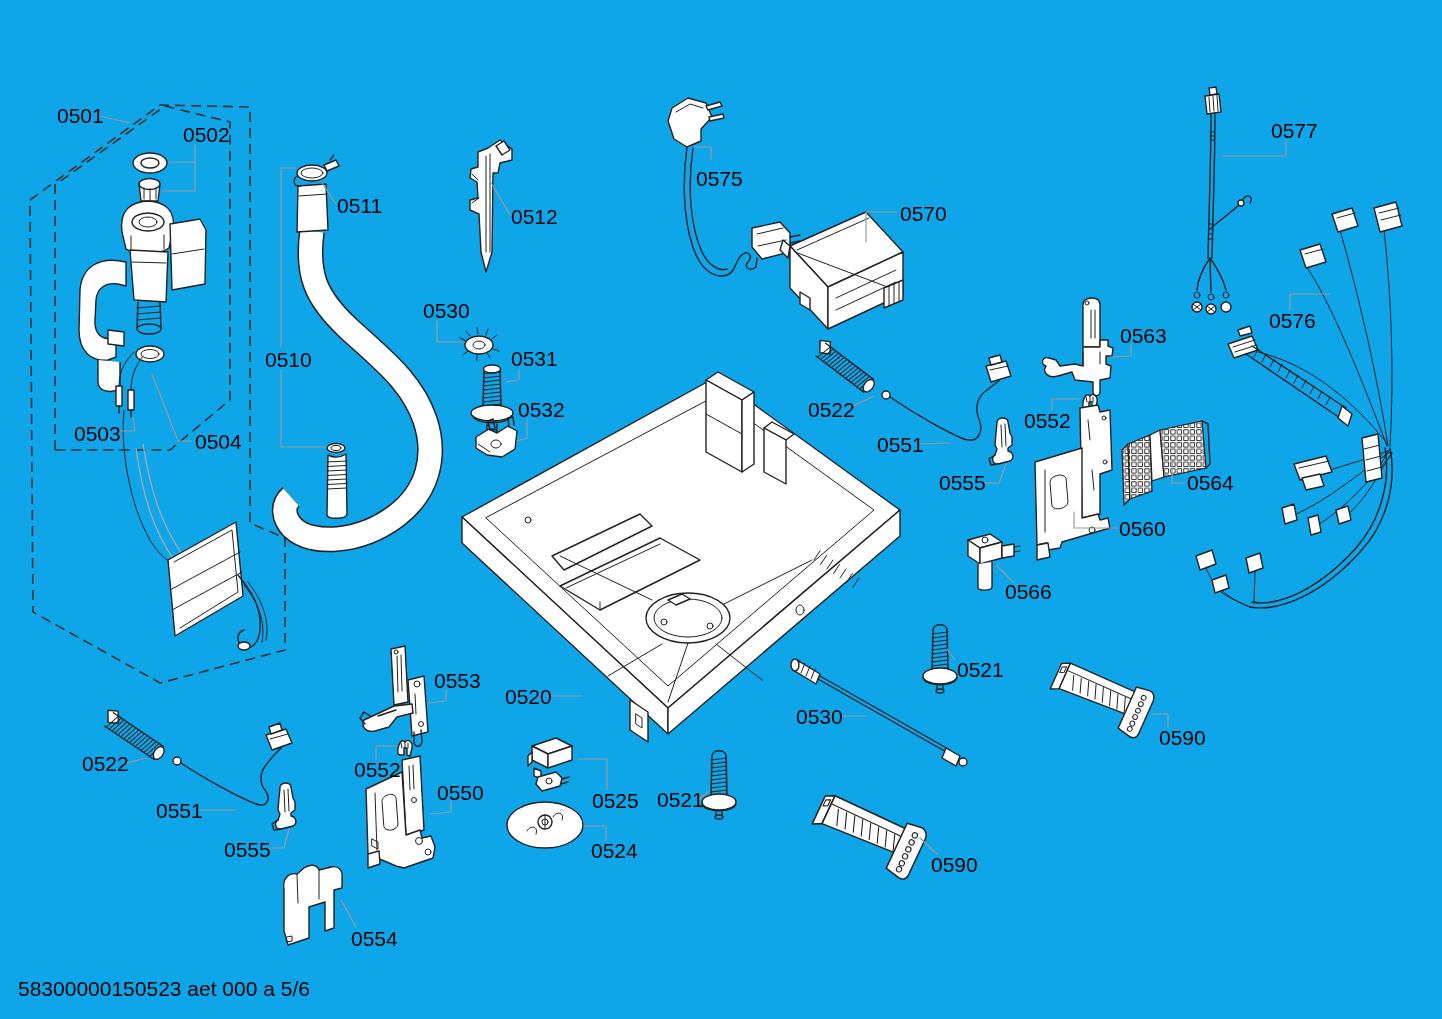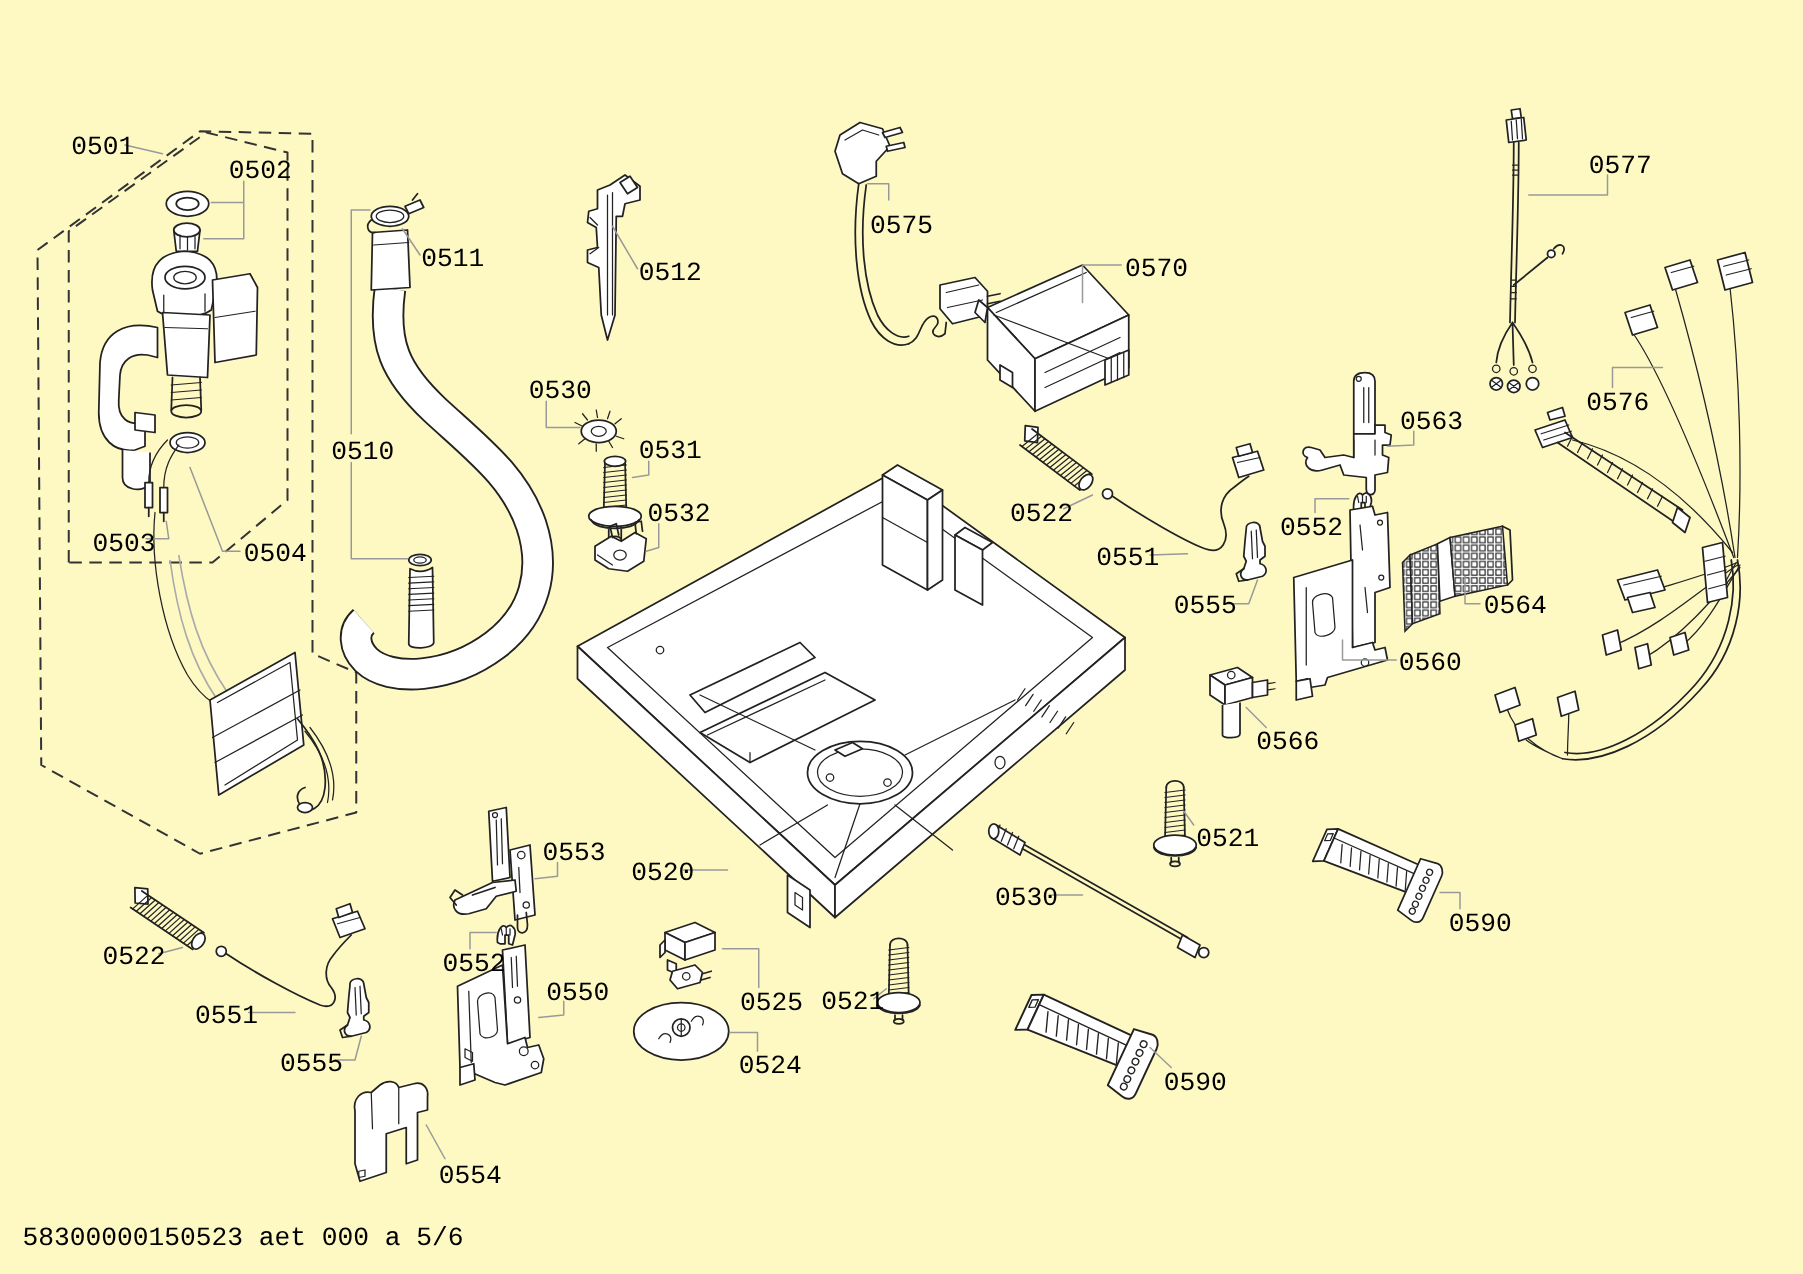--- a/index.html
+++ b/index.html
@@ -1,17 +1,17 @@
 <!DOCTYPE html>
 <html><head>
 <meta charset="utf-8">
 <style>
   html,body{margin:0;padding:0;background:#fff;}
-  .stage{position:relative;width:1442px;height:1019px;background:#fef9c3;overflow:hidden;
-         font-family:Liberation Mono, monospace;}
+  .stage{position:relative;width:1442px;height:1019px;background:#0ea5e9;overflow:hidden;
+         font-family:Liberation Sans, sans-serif;}
   svg{position:absolute;left:0;top:0;}
   .ln{fill:none;stroke:#222;stroke-width:1.4;stroke-linejoin:round;stroke-linecap:round;}
   .fw{fill:#fff;stroke:#222;stroke-width:1.4;stroke-linejoin:round;}
   .thin{fill:none;stroke:#222;stroke-width:1;stroke-linejoin:round;stroke-linecap:round;}
   .leader{fill:none;stroke:#999;stroke-width:1.2;stroke-linejoin:round;stroke-linecap:round;}
   .grayln{fill:none;stroke:#aaa;stroke-width:1.3;}
   .dash{fill:none;stroke:#333;stroke-width:1.6;stroke-dasharray:10 6;stroke-linejoin:round;}
   .lbl{font-size:21px;fill:#000;}
   .footer{font-size:21px;fill:#000;}
   .tubeO{fill:none;stroke:#222;stroke-width:26;}

